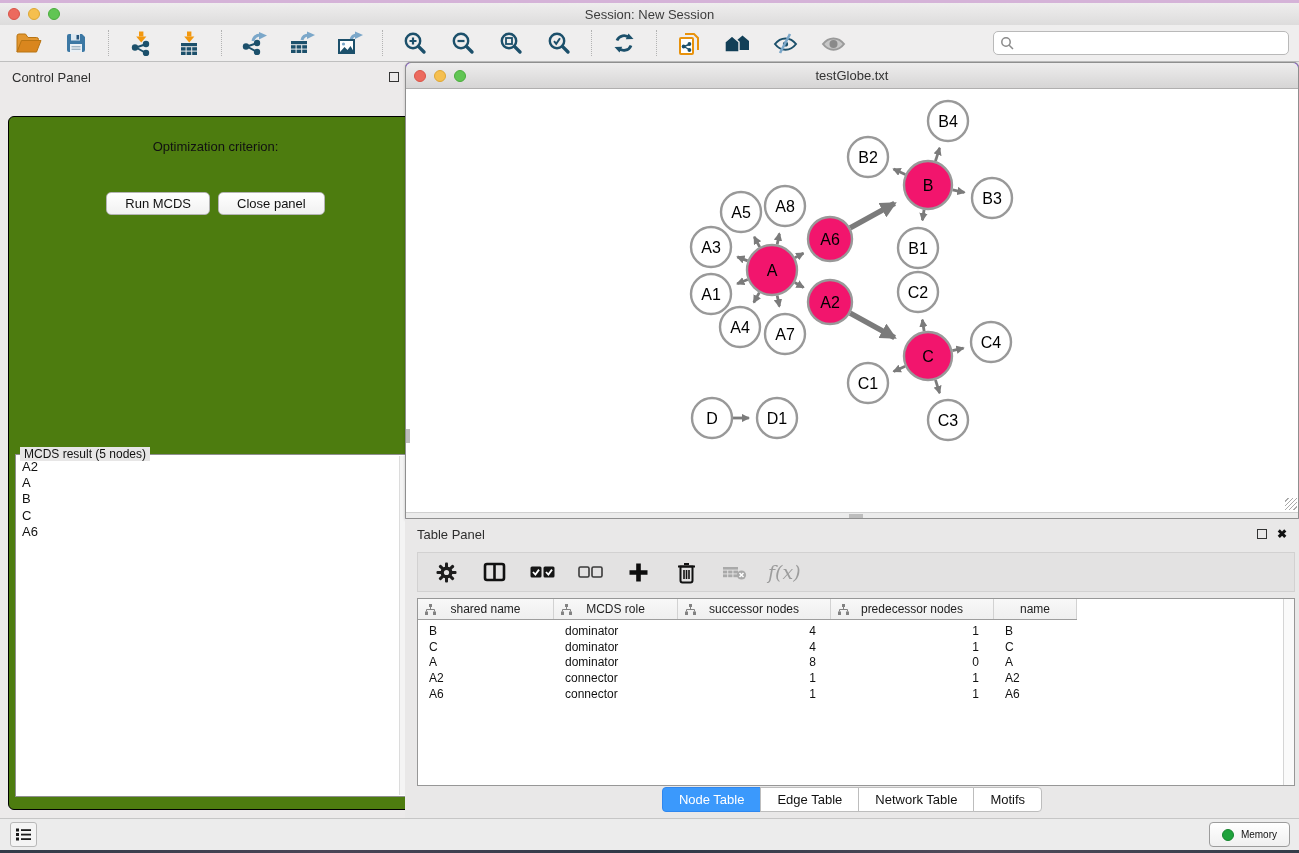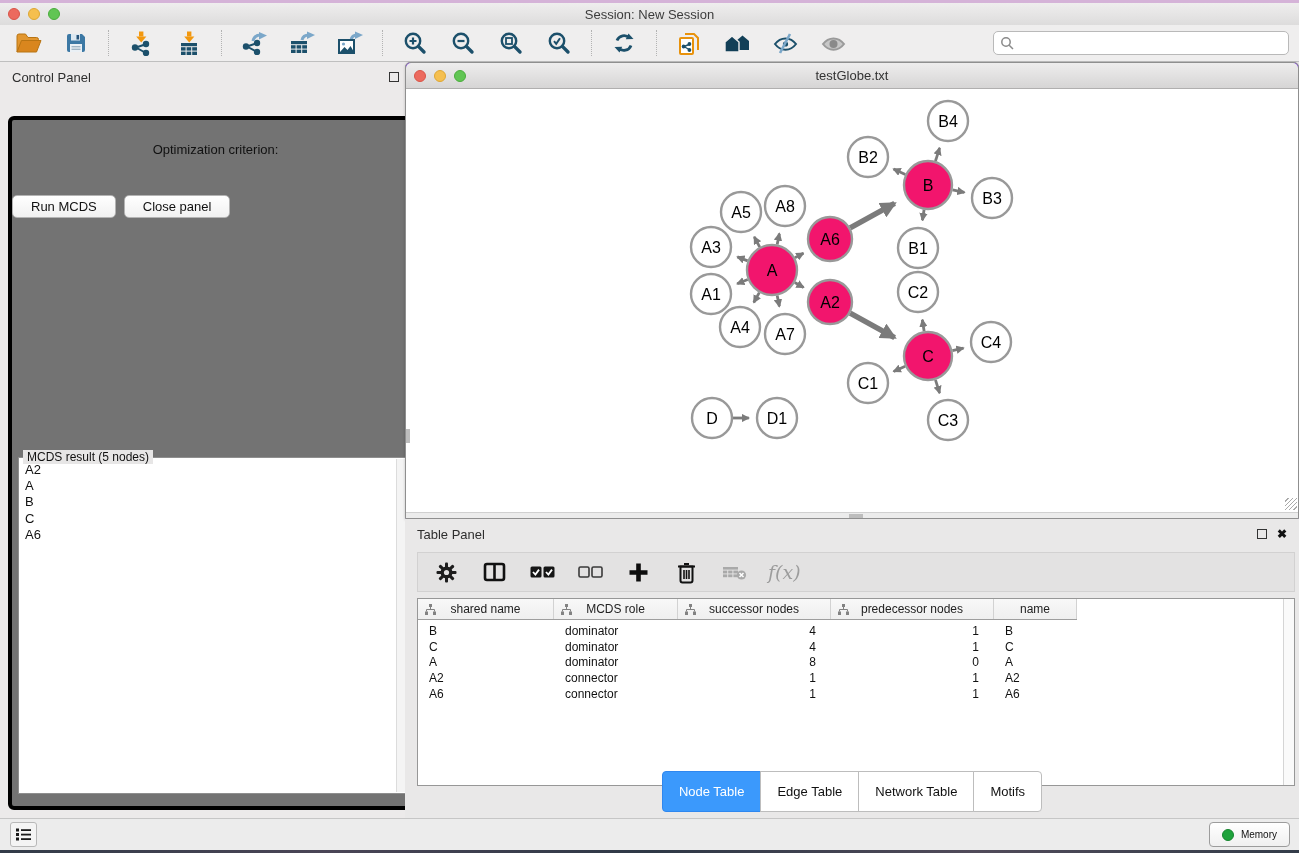--- a/index.html
+++ b/index.html
@@ -37,32 +37,32 @@
   .close-ic { font-size:12px; font-weight:bold; color:#111; line-height:10px; }
 
   .seg-tabs { display:flex; justify-content:center; position:relative; z-index:2; }
   .seg-tab { font-size:13px; color:#111; background:#fff; border:1px solid #bdbdbd;
     padding:3px 13px; margin-left:-1px; }
   .seg-tab:first-child{ border-radius:4px 0 0 4px; margin-left:0; }
   .seg-tab:last-child{ border-radius:0 4px 4px 0; }
   .seg-tab.sel { background:#3b99fc; border-color:#2f87ef; color:#fff; }
 
   .tab-card { position:absolute; left:8px; right:8px; top:54px; bottom:8px;
-    background:#737373; border:4px solid #000000; border-radius:6px; }
+    background:#4d7c0f; border:1px solid #000000; border-radius:6px; }
   .opt-label { text-align:center; margin-top:22px; font-size:13px; color:#111; }
   .dropdown { position:absolute; left:35px; right:35px; top:42px; height:23px;
     background:#fff; border:1px solid #b5b5b5; border-radius:4px;
     display:flex; align-items:center; font-size:13px; color:#111; }
   .dropdown .val { flex:1; padding-left:8px; white-space:nowrap; overflow:hidden; }
   .stepper { width:20px; height:23px; margin:-1px -1px -1px 0; border-radius:0 4px 4px 0;
     background:linear-gradient(#6db1fb,#3a7df7); display:flex; flex-direction:column;
     align-items:center; justify-content:center; gap:3px; }
   .stepper .up { width:0; height:0; border-left:4px solid transparent; border-right:4px solid transparent; border-bottom:5px solid #fff; }
   .stepper .dn { width:0; height:0; border-left:4px solid transparent; border-right:4px solid transparent; border-top:5px solid #fff; }
-  .btn-row { position:absolute; top:75px; left:0; right:0; display:flex; justify-content:flex-start; gap:8px; }
+  .btn-row { position:absolute; top:75px; left:0; right:0; display:flex; justify-content:center; gap:8px; }
   .mac-btn { font-size:13px; color:#111; background:linear-gradient(#fff,#f1f1f1);
     border:1px solid #b4b4b4; border-radius:5px; padding:3px 18px; }
 
   .fieldset { position:absolute; left:6px; right:8px; top:337px; bottom:12px;
     border:1px solid #8f8f8f; background:#fff; }
   .fieldset .legend { position:absolute; top:-8px; left:4px; background:#e7e6e6;
     padding:0 4px; font-size:12px; color:#111; }
   .result-list { position:absolute; left:1px; top:4px; bottom:1px; right:14px; overflow:hidden; }
   .result-item { font-size:13px; color:#111; padding-left:5px; line-height:16.2px; }
   .vscroll { position:absolute; top:1px; bottom:1px; right:1px; width:13px;
@@ -100,21 +100,21 @@
   .th .tree { position:absolute; left:7px; top:5px; }
   .tr { display:flex; height:15.7px; align-items:center; }
   .tr:first-child { margin-top:3px; }
   .td { font-size:12px; color:#111; white-space:nowrap; overflow:hidden; }
   .td.l { padding-left:11px; text-align:left; }
   .td.r { padding-right:15px; text-align:right; }
   .dt-vscroll { position:absolute; top:0; bottom:0; right:0; width:11px;
     background:#fafafa; border-left:1px solid #d5d5d5; }
 
   .table-tabs { position:absolute; left:0; right:0; bottom:6px; display:flex; justify-content:center; }
-  .table-tabs .seg-tab { padding:12px 16px; }
+  .table-tabs .seg-tab { padding:4px 16px; }
 
   
   .statusbar { position:absolute; left:0; bottom:3px; width:1299px; height:32px;
     background:#ececec; border-top:1px solid #c6c6c6; display:flex; align-items:center; }
   .list-btn { width:27px; height:25px; margin-left:10px; background:#f4f4f4;
     border:1px solid #b8b8b8; border-radius:3px; display:flex; align-items:center; justify-content:center; }
   .mem-btn { margin-left:auto; margin-right:9px; height:25px; padding:0 12px;
     background:linear-gradient(#fff,#f0f0f0); border:1px solid #9c9c9c; border-radius:4px;
     display:flex; align-items:center; gap:7px; font-size:10px; color:#111; }
   .mem-dot { width:12px; height:12px; border-radius:50%; background:#1fa33c; border:1px solid #16862f; }

